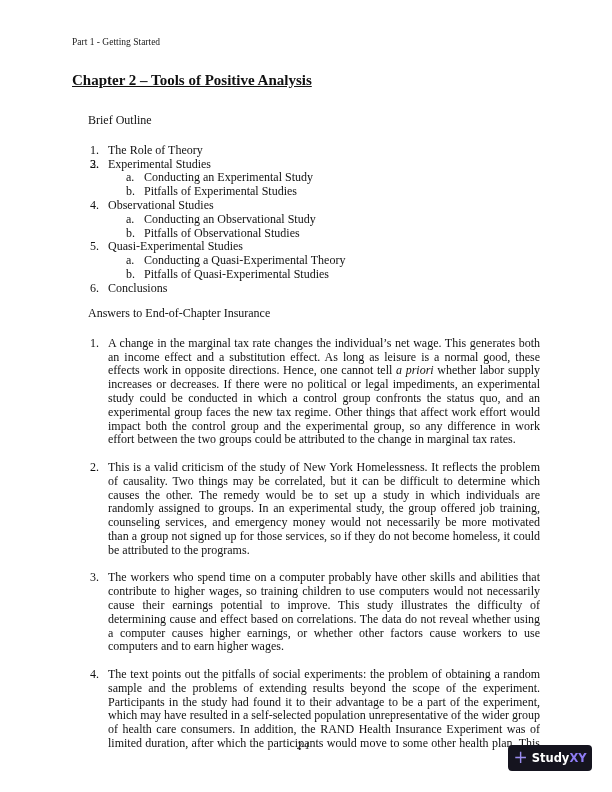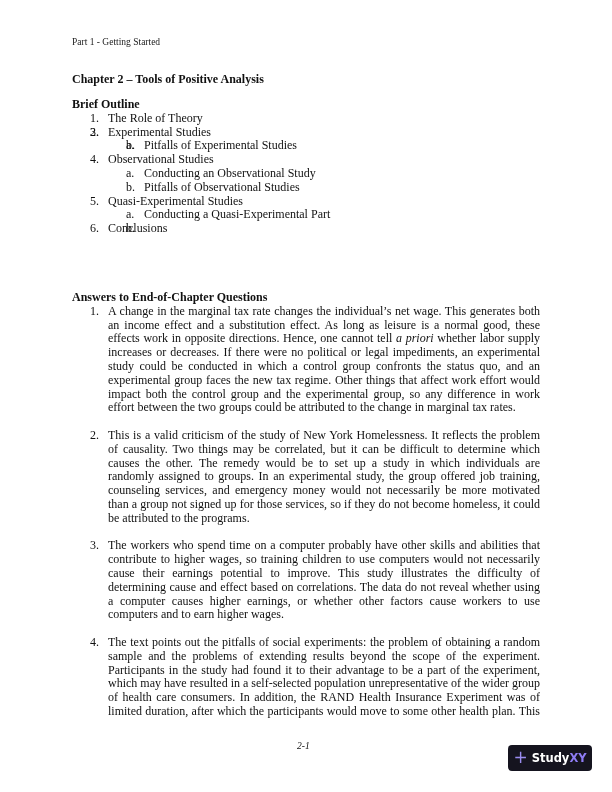--- a/index.html
+++ b/index.html
@@ -1,22 +1,22 @@
 <!DOCTYPE html>
 <html><head>
 <meta charset="utf-8">
 <style>
   html, body { margin:0; padding:0; background:#ffffff; }
   body { width:612px; height:792px; position:relative; overflow:hidden;
          font-family:"Liberation Serif", serif; color:#111; }
   .page { position:absolute; left:0; top:0; width:612px; height:792px;padding-left:30px; }
   .running-header { position:absolute; left:72px; top:37px; font-size:9.5px; color:#222; }
-  .chapter-title { position:absolute; left:72px; top:72px; font-size:12px; font-weight:bold; }
+  .chapter-title { position:absolute; left:72px; top:72px; font-size:15px; font-weight:bold; text-decoration:underline; }
   .section { position:absolute; left:72px; width:468px; font-size:12px; line-height:13.8px; }
-  .section-heading { font-weight:bold; margin:0; }
+  .section-heading { font-weight:normal; margin:16px; }
   .outline { margin:0; padding:0; list-style:none; }
   .outline li { position:relative; padding-left:36px; }
   .outline .num { position:absolute; left:18px; }
   .outline .sub { padding-left:72px; }
   .outline .sub .num { left:54px; }
   .answers { margin:0; padding:0; list-style:none; }
   .answers li { position:relative; padding-left:36px; text-align:justify; margin-bottom:13.8px; }
   .answers .num { position:absolute; left:18px; }
   .answers .para { text-align:justify; text-align-last:left; }
   .answers li.cut .para { text-align-last:justify;font-family:Liberation Serif, serif; }
@@ -35,34 +35,34 @@
   <div class="running-header">Part 1 - Getting Started</div>
 
   <div class="chapter-title">Chapter 2 – Tools of Positive Analysis</div>
 
   <div class="section" style="top:98px;">
     <p class="section-heading">Brief Outline</p>
     <ul class="outline">
       <li><span class="num">1.</span><span>The Role of Theory</span></li>
       <li><span class="num">2.</span></li>
       <li><span class="num">3.</span><span>Experimental Studies</span></li>
-      <li class="sub"><span class="num">a.</span></li>
+      <li class="sub"><span class="num">a.</span><span>Conducting an Experimental Study</span></li>
       <li class="sub"><span class="num">b.</span><span>Pitfalls of Experimental Studies</span></li>
       <li><span class="num">4.</span><span>Observational Studies</span></li>
       <li class="sub"><span class="num">a.</span><span>Conducting an Observational Study</span></li>
       <li class="sub"><span class="num">b.</span><span>Pitfalls of Observational Studies</span></li>
       <li><span class="num">5.</span><span>Quasi-Experimental Studies</span></li>
-      <li class="sub"><span class="num">a.</span><span>Conducting a Quasi-Experimental Part</span></li>
-      <li class="sub"><span class="num">b.</span></li>
+      <li class="sub"><span class="num">a.</span><span>Conducting a Quasi-Experimental Theory</span></li>
+      <li class="sub"><span class="num">b.</span><span>Pitfalls of Quasi-Experimental Studies</span></li>
       <li><span class="num">6.</span><span>Conclusions</span></li>
     </ul>
   </div>
 
   <div class="section" style="top:291px;">
-    <p class="section-heading">Answers to End-of-Chapter Questions</p>
+    <p class="section-heading">Answers to End-of-Chapter Insurance</p>
     <ol class="answers">
       <li>
         <span class="num">1.</span>
         <div class="para"><span>A change in the marginal tax rate changes the individual’s net wage.  This generates both an income effect and a substitution effect.  As long as leisure is a normal good, these effects work in opposite directions.  Hence, one cannot tell </span><i>a priori</i><span> whether labor supply increases or decreases.  If there were no political or legal impediments, an experimental study could be conducted in which a control group confronts the status quo, and an experimental group faces the new tax regime.  Other things that affect work effort would impact both the control group and the experimental group, so any difference in work effort between the two groups could be attributed to the change in marginal tax rates.</span></div>
       </li>
       <li>
         <span class="num">2.</span>
         <div class="para">This is a valid criticism of the study of New York Homelessness.  It reflects the problem of causality.  Two things may be correlated, but it can be difficult to determine which causes the other. The remedy would be to set up a study in which individuals are randomly assigned to groups.  In an experimental study, the group offered job training, counseling services, and emergency money would not necessarily be more motivated than a group not signed up for those services, so if they do not become homeless, it could be attributed to the programs.</div>
       </li>
       <li>

